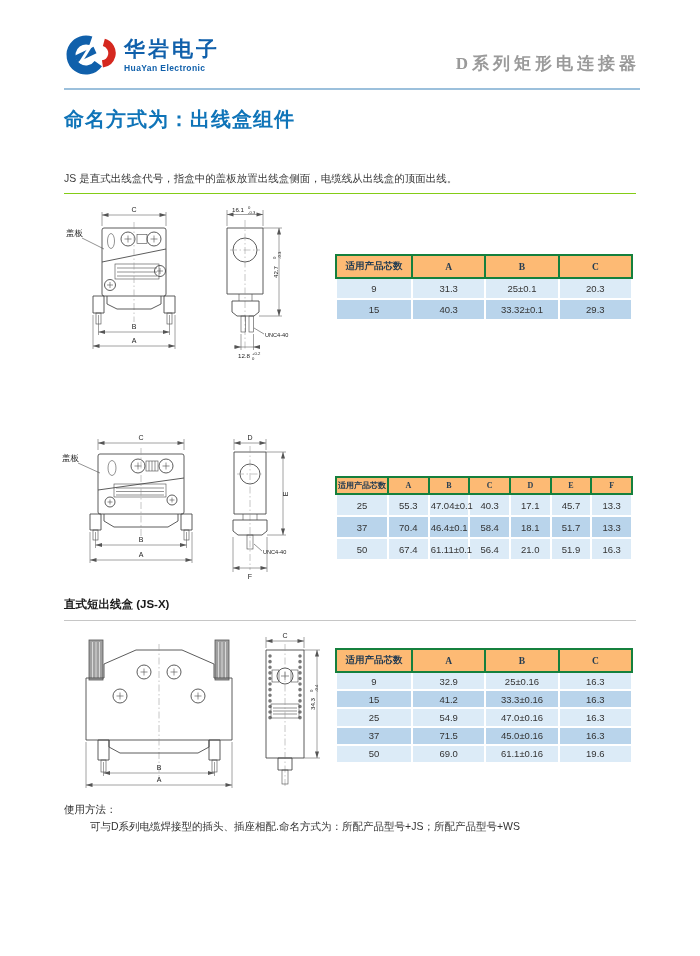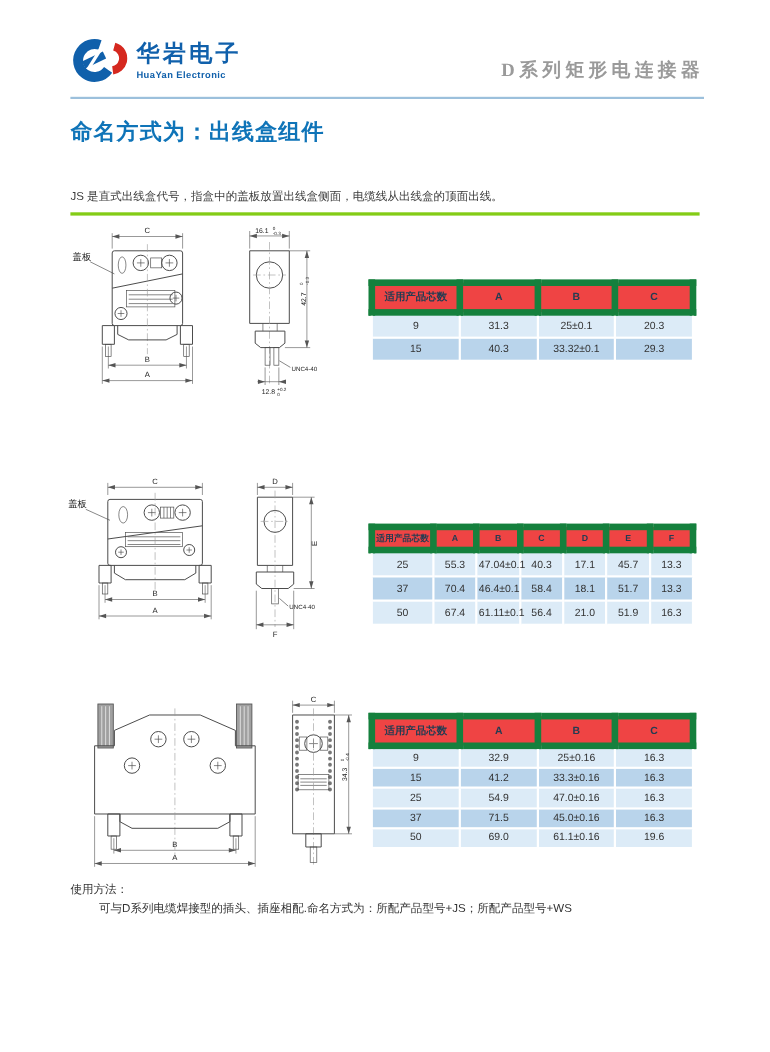--- a/index.html
+++ b/index.html
@@ -12,34 +12,34 @@
   .brand{margin-left:8px;}
   .brand-cn{font-size:21px;font-weight:bold;color:#1060ab;letter-spacing:3px;line-height:1.1;}
   .brand-en{font-size:8.5px;font-weight:bold;color:#1060ab;letter-spacing:.4px;margin-top:2px;}
   .doc-title{right:60px;top:52px;font-family:"Liberation Serif",serif;font-size:17px;
              color:#9a9a9a;letter-spacing:4px;font-weight:600;}
   .header-rule{left:64px;top:88px;width:576px;height:2px;background:#9cc0dc;}
 
   
   .sec-title{left:64px;top:106px;font-size:20px;font-weight:bold;color:#0f74b8;letter-spacing:1px;}
   .subtitle{left:64px;top:142px;font-size:12px;font-weight:bold;color:#1a1a1a;}
-  .para{font-size:10.5px;color:#3a3a3a;width:572px;padding-bottom:7px;border-bottom:3px solid #84cc16;}
+  .para{font-size:10.5px;color:#3a3a3a;width:572px;padding-bottom:7px;border-bottom:1px solid #84cc16;}
   .desc-js{left:64px;top:172px;}
   .desc-ws{left:64px;top:399px;}
   .jsx-title{left:64px;top:597px;width:572px;font-size:11.5px;font-weight:bold;color:#1a1a1a;
              padding-bottom:8px;border-bottom:1px solid #c6c6c6;}
 
   
   .tblbox{width:298px;}
   .tbl1{left:335px;top:254px;}
   .tbl2{left:335px;top:476px;}
   .tbl3{left:335px;top:648px;}
   table{border-collapse:collapse;width:100%;table-layout:fixed;}
-  th{background:#ef4444;color:#243c52;font-weight:bold;border:6px solid #15803d;
-     font-size:9.5px;padding:4px 1px;text-align:center;}
+  th{background:#fdba74;color:#243c52;font-weight:bold;border:2px solid #15803d;
+     font-size:9.5px;padding:4px 1px;text-align:center;font-family:Liberation Serif, serif;}
   td{text-align:center;border:2px solid #fff;font-size:9.5px;color:#333;padding:4px 1px;}
   tbody tr:nth-child(odd){background:#dcebf7;}
   tbody tr:nth-child(even){background:#b9d4eb;}
   .tbl1 th:first-child,.tbl3 th:first-child{width:72px;}
   .tbl2 th{font-size:8px;padding:2px 1px;}
   .tbl2 th:first-child{width:48px;}
   .tbl2 td{padding:4.5px 1px;}
   .tbl3 td{padding:2.6px 1px;}
 
   
@@ -336,20 +336,21 @@
             <td>61.11±0.1</td>
             <td>56.4</td>
             <td>21.0</td>
             <td>51.9</td>
             <td>16.3</td>
           </tr>
         </tbody>
       </table>
   </div>
 
+  <div class="abs jsx-title">直式短出线盒 (JS-X)</div>
 
   <div class="abs fig3">
     <svg width="272" height="168" viewBox="0 0 272 168">
       <defs>
         <path id="f3l" d="M0 0l6.5 -2l0 4z"></path>
           <path id="f3r" d="M0 0l-6.5 -2l0 4z"></path>
         <path id="f3u" d="M0 0l-2 6.5l4 0z"></path>
           <path id="f3d" d="M0 0l-2 -6.5l4 0z"></path>
       </defs>
 

